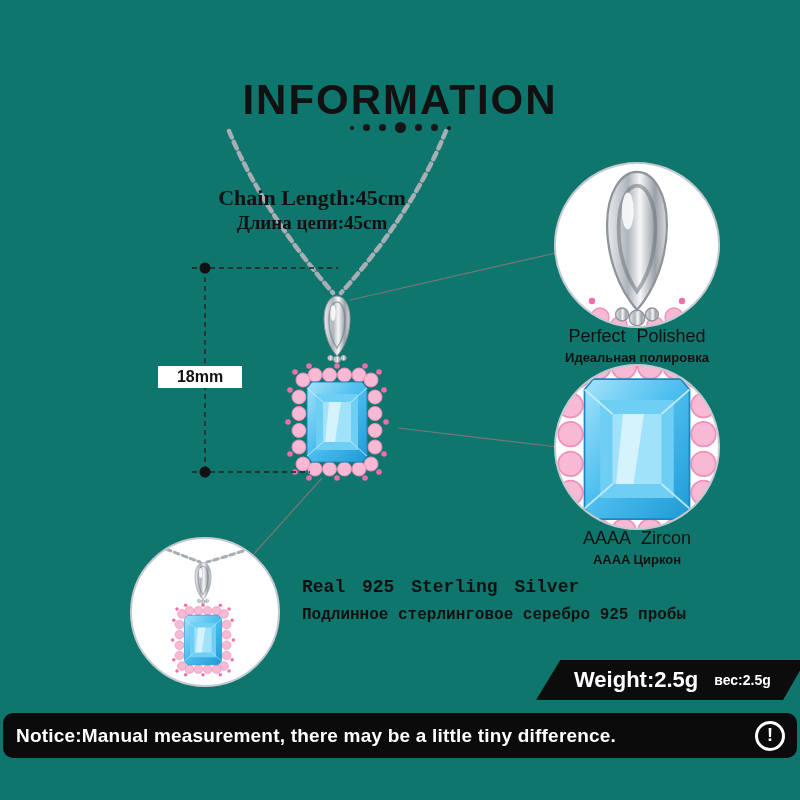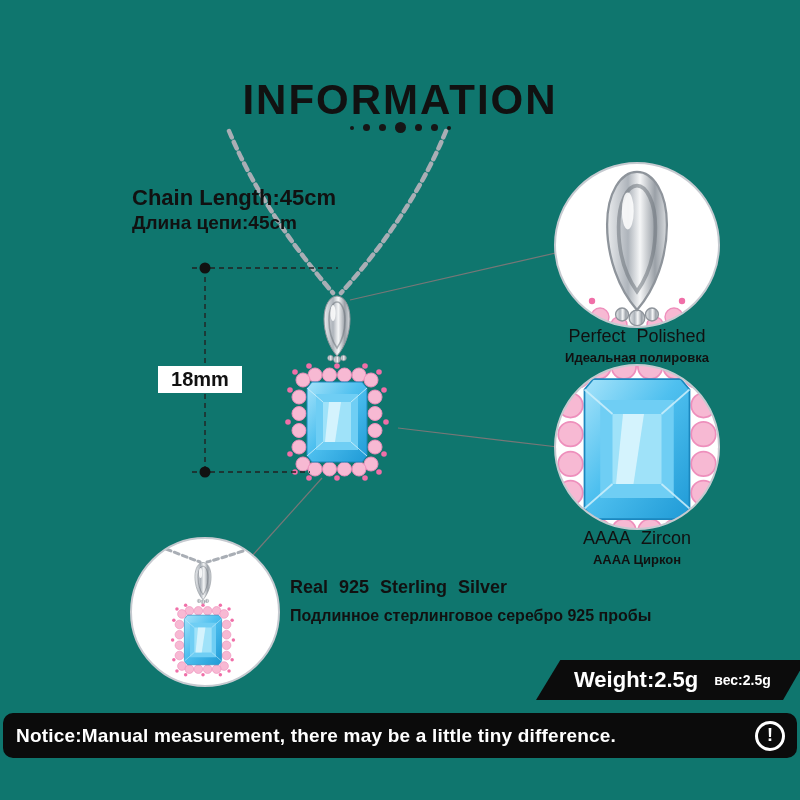--- a/index.html
+++ b/index.html
@@ -5,30 +5,30 @@
   *{margin:0;padding:0;box-sizing:border-box}
   html,body{width:800px;height:800px;background:#fff;
     font-family:"Liberation Sans","DejaVu Sans",sans-serif;color:#111;}
   .stage{position:relative;width:800px;height:800px;background:#0f766e;overflow:hidden;}
   .art{position:absolute;left:0;top:0;width:800px;height:800px;z-index:1;}
   .txt{position:absolute;z-index:2;}
   .title{top:76px;left:0;width:100%;text-align:center;font-size:42px;font-weight:bold;letter-spacing:2px;}
   .dots{top:122px;left:0;width:100%;display:flex;justify-content:center;align-items:center;gap:9px;}
   .dots span{background:#161616;border-radius:50%;display:block;}
   .d-s{width:4px;height:4px}.d-m{width:7px;height:7px}.d-l{width:11px;height:11px}
-  .chainlen{top:185px;left:132px;width:360px;text-align:left;}
+  .chainlen{top:185px;left:132px;width:360px;text-align:center;font-family:Liberation Serif, serif;}
   .chainlen .en{font-size:22px;font-weight:bold;}
   .chainlen .ru{font-size:19px;font-weight:bold;margin-top:1px;}
-  .mm{top:366px;left:158px;width:84px;text-align:center;font-size:20px;font-weight:bold;
+  .mm{top:366px;left:158px;width:84px;text-align:center;font-size:16px;font-weight:bold;
       background:#fff;padding:2px 0;}
   .callout{width:250px;text-align:center;left:512px;}
   .callout .en{font-size:18px;font-weight:normal;word-spacing:6px;}
   .callout .ru{font-size:13px;font-weight:bold;margin-top:3px;}
   .c-pol{top:326px;} .c-zir{top:528px;}
-  .silver{top:577px;left:290px;width:310px;}
+  .silver{top:577px;left:302px;width:310px;font-family:Liberation Mono, monospace;}
   .silver .en{font-size:18px;font-weight:bold;word-spacing:6px;white-space:nowrap;}
   .silver .ru{font-size:16px;font-weight:bold;margin-top:9px;white-space:nowrap;}
   .weight{top:660px;left:536px;width:270px;height:40px;background:#0c0c0c;color:#fff;
       clip-path:polygon(9% 0,100% 0,91.5% 100%,0 100%);
       display:flex;align-items:center;padding-left:38px;gap:16px;}
   .weight .en{font-size:22px;font-weight:bold;}
   .weight .ru{font-size:14px;font-weight:bold;}
   .notice{top:713px;left:3px;width:794px;height:45px;background:#0b0b0b;border-radius:10px;
       color:#fff;display:flex;align-items:center;padding:0 12px 0 13px;}
   .notice .ntxt{font-size:19px;font-weight:bold;letter-spacing:.2px;}

